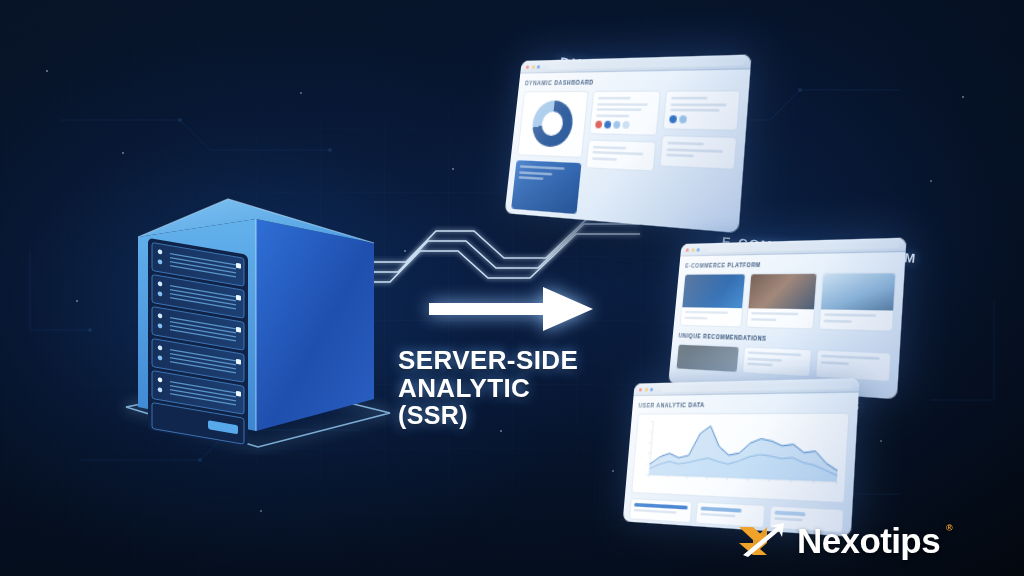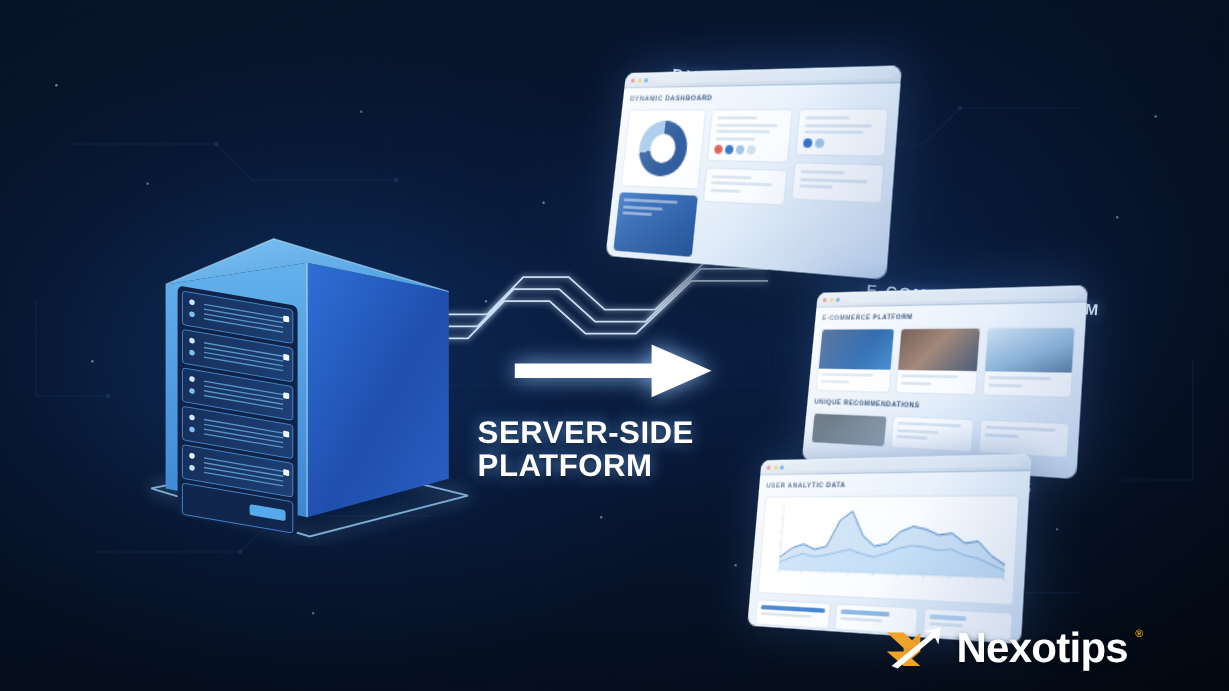--- a/index.html
+++ b/index.html
@@ -305,21 +305,22 @@
       <path d="M148 34 L148 246" fill="none" stroke="#cfeeff" stroke-width="1.4" opacity=".5"></path>
     </svg>
   </div>
 
   <div class="center-block">
     <svg class="arrow-svg" width="172" height="52" viewBox="0 0 172 52">
       <path d="M4 20 H118 L118 4 L168 26 L118 48 L118 32 H4 Z" fill="#ffffff"></path>
     </svg>
     <div class="ssr-text">
       <div>SERVER-SIDE</div>
-      <div>PLATFORM</div>
+      <div>ANALYTIC</div>
+      <div class="l3">(SSR)</div>
     </div>
   </div>
 
   <div class="panel-label" id="label-dashboard">DYNAMIC DASHBOARD</div>
   <div class="panel-label" id="label-ecom">E-COMMERCE PLATFORM</div>
   <div class="panel-label" id="label-analytics">REAL-TIME ANALYTICS</div>
 
   <div class="panel" id="panel-dashboard">
     <div class="panel-chrome">
       <span class="dot r"></span>

